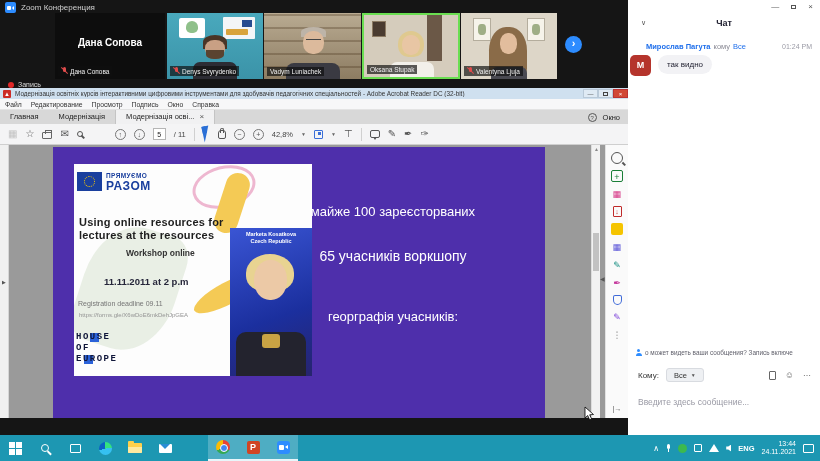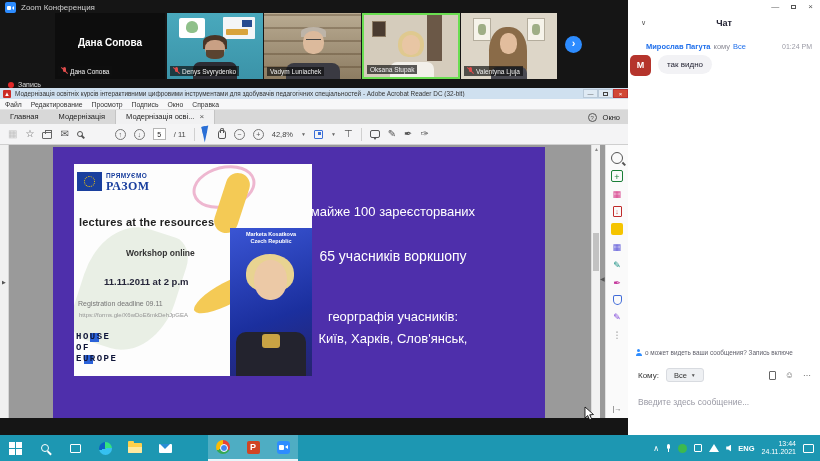--- a/index.html
+++ b/index.html
@@ -115,21 +115,21 @@
   .i-shield { width:9px; height:10px; border:1.5px solid #3f6ad8; border-radius:2px 2px 50% 50%; }
   .i-doc { width:9px; height:11px; border:1px solid #999; border-radius:1px; position:relative; font-size:7px; line-height:10px; text-align:center; font-weight:bold; }
   .expandbtn { position:absolute; bottom:6px; left:0; right:0; text-align:center; font-size:7px; color:#555; }
 
   
   .page { position:absolute; left:53px; top:2px; width:492px; height:271px; background:#4e2fab; overflow:hidden; }
   .card { position:absolute; left:21px; top:17px; width:238px; height:212px; background:#fdfdfd; overflow:hidden; }
   .euflag { position:absolute; left:3px; top:8px; width:25px; height:19px; background:#1a3f9e; display:flex; align-items:center; justify-content:center; }
   .eustars { width:11px; height:11px; border:1px dotted #ffcc00; border-radius:50%; }
   .eu1 { position:absolute; left:32px; top:8px; font-size:6.5px; font-weight:bold; color:#1a3f9e; letter-spacing:.4px; }
-  .eu2 { position:absolute; left:32px; top:15px; font-size:12px; font-weight:bold; color:#1a3f9e; letter-spacing:.5px;font-family:Liberation Serif, serif; }
+  .eu2 { position:absolute; left:32px; top:15px; font-size:12px; font-weight:bold; color:#1a3f9e; letter-spacing:.5px; }
   .blob-pink { position:absolute; left:118px; top:2px; width:64px; height:42px; border:3px solid #eeb7d0; border-radius:50%; transform:rotate(-14deg); }
   .leaf { position:absolute; left:8px; top:62px; width:95px; height:125px; background:#e9efe5; border-radius:50% 20% 50% 20%; transform:rotate(18deg); }
   .ftitle { position:absolute; left:5px; top:52px; width:210px; font-size:11px; font-weight:bold; color:#1e1e1e; line-height:13px; letter-spacing:.2px; }
   .fsub { position:absolute; left:52px; top:84px; font-size:8.5px; font-weight:bold; color:#333; }
   .fdate { position:absolute; left:30px; top:112px; font-size:9.5px; font-weight:bold; color:#26263a; }
   .fdead { position:absolute; left:4px; top:136px; font-size:7px; color:#757575; }
   .furl { position:absolute; left:5px; top:148px; font-size:6px; color:#949494; }
   .heul { position:absolute; left:2px; top:168px; width:70px; font-size:9px; font-weight:bold; color:#10163a;
     line-height:11px; letter-spacing:1.5px; font-family:"Liberation Mono", monospace; }
   .hblue1 { position:absolute; left:16px; top:169px; width:9px; height:9px; background:#2b62d9; z-index:0; }
@@ -354,20 +354,21 @@
         <div class="card">
           <div class="leaf"></div>
           <div class="blob-pink"></div>
           <div class="yellow1"></div>
           <div class="euflag">
               <span class="eustars"></span>
             </div>
           <div class="eu1">ПРЯМУЄМО</div>
           <div class="eu2">РАЗОМ</div>
           <div class="ftitle">
+            <div>Using online resources for</div>
             <div>lectures at the resources</div>
           </div>
           <div class="fsub">Workshop online</div>
           <div class="fdate">11.11.2011  at 2 p.m</div>
           <div class="fdead">Registration deadline 09.11</div>
           <div class="furl">https://forms.gle/X6wDoE6mkDehJpGEA</div>
           <div class="hblue1"></div>
             <div class="hblue2"></div>
           <div class="heul">
             <div>HOUSE</div>
@@ -383,21 +384,20 @@
             <div class="hair"></div>
             <div class="head"></div>
             <div class="pbody"></div>
             <div class="collar"></div>
           </div>
         </div>
         <div class="rtext stat1">майже 100 зареєсторваних</div>
         <div class="rtext stat2">65 учасників воркшопу</div>
         <div class="rtext geo">
           <div>георграфія учасників:</div>
-          <div>Київ, Харків, Слов'янськ,</div>
         </div>
       </div>
 
       <div class="vscroll">
         <span class="vup">▲</span>
         <div class="vthumb"></div>
       </div>
       <div class="collapse">◀</div>
 
       <div class="tpanel">

